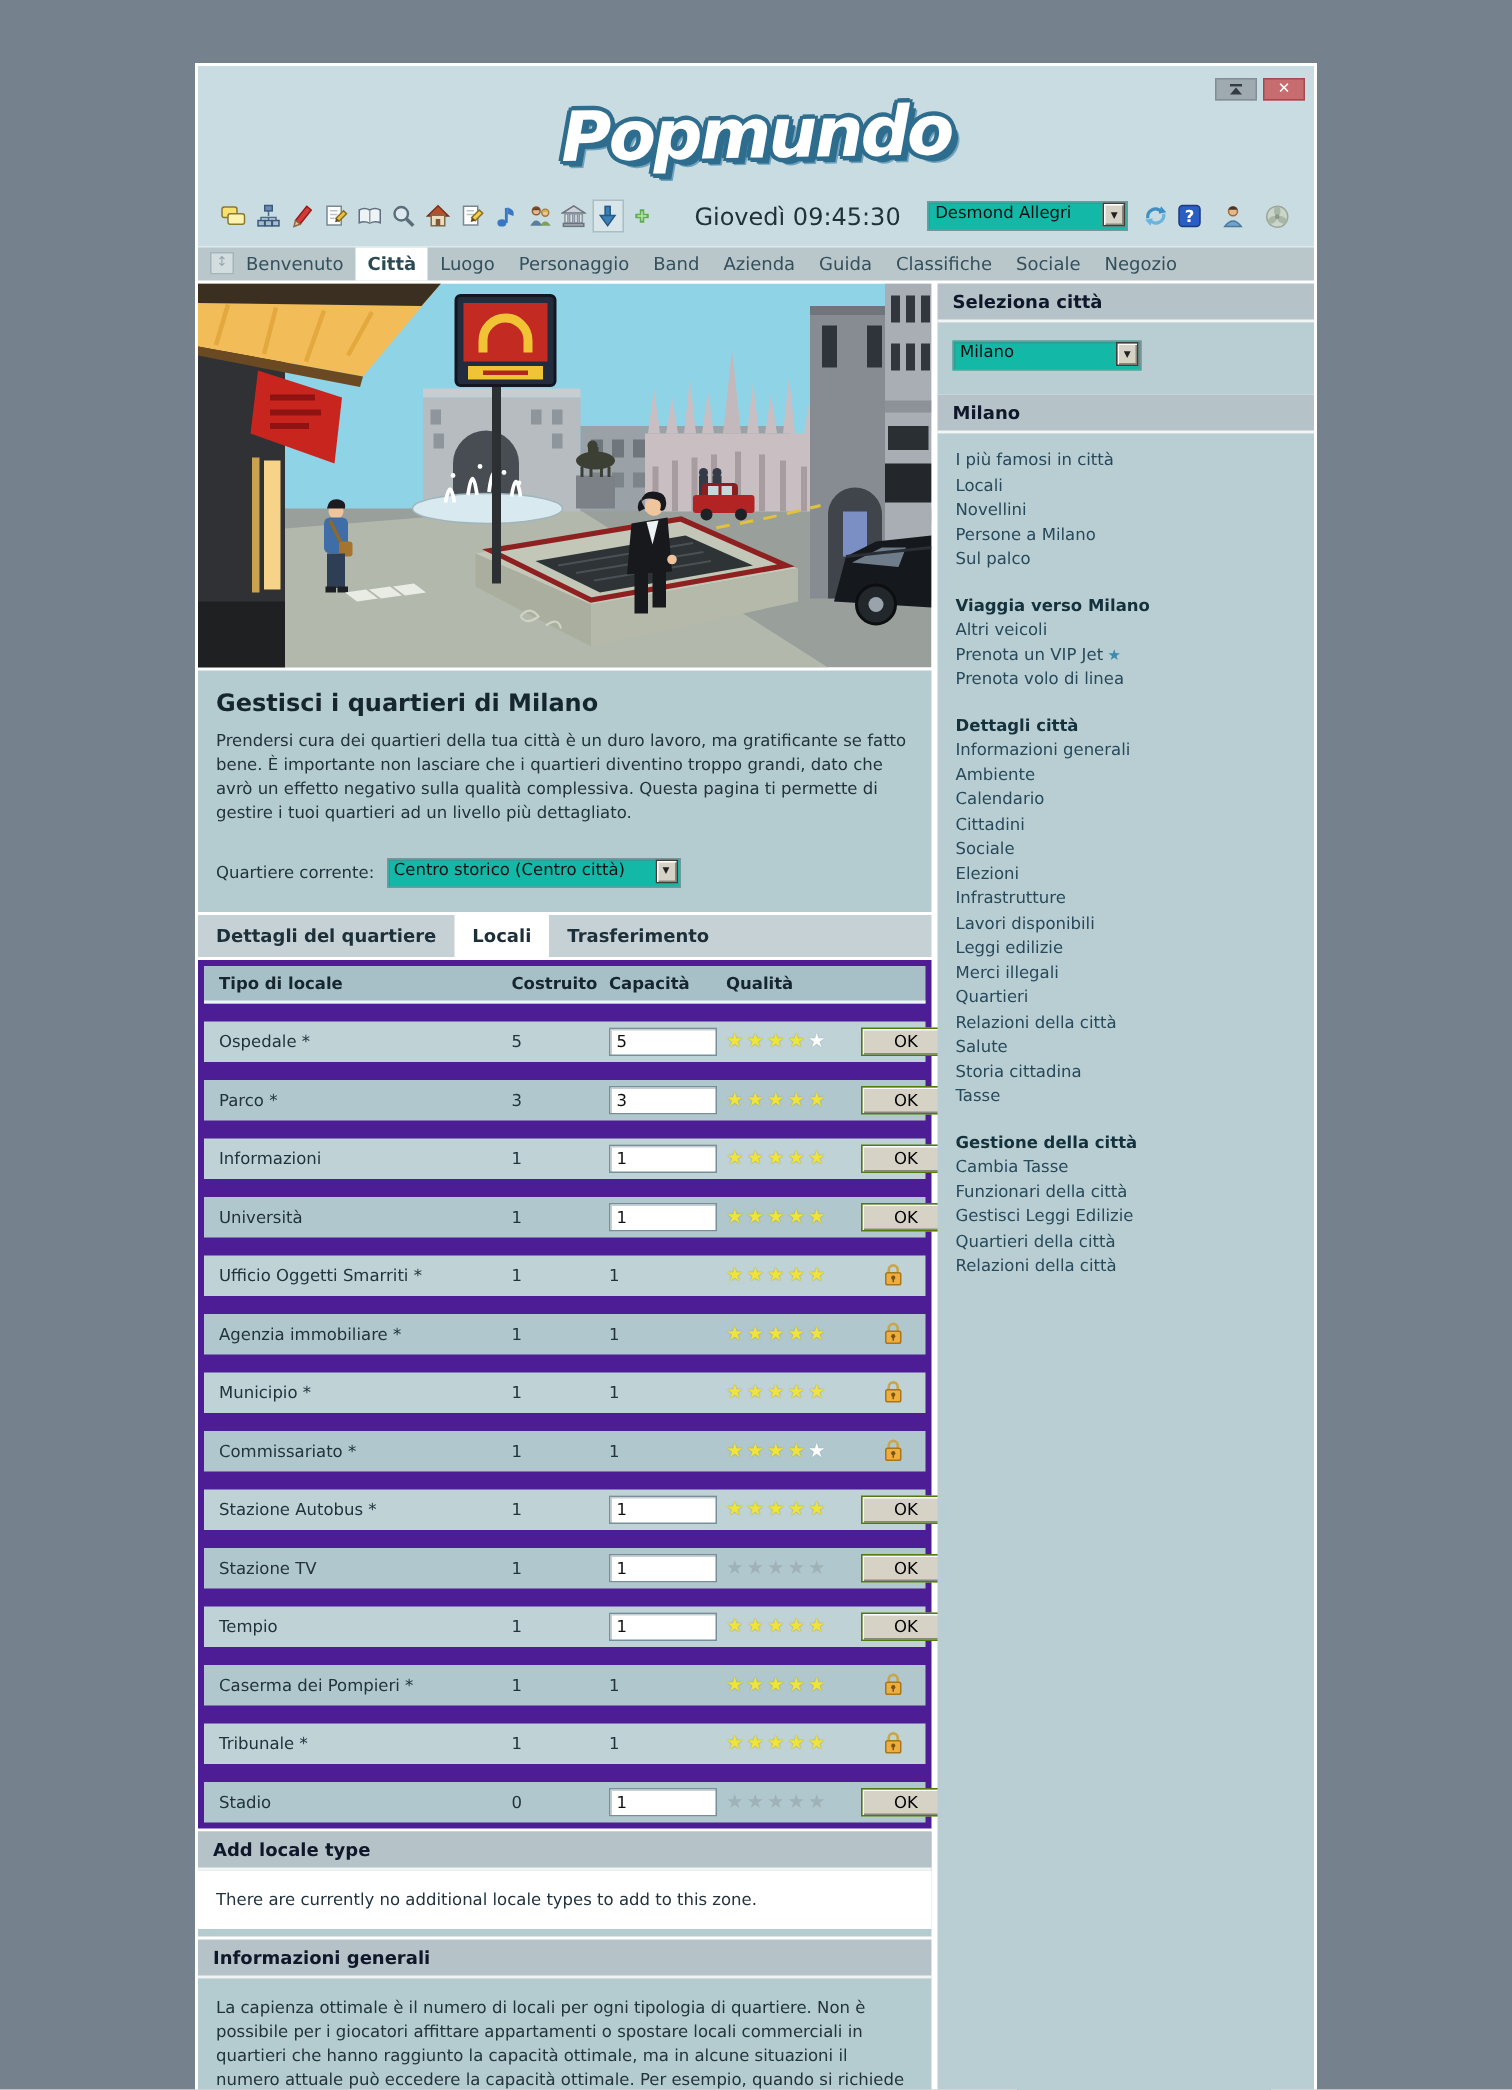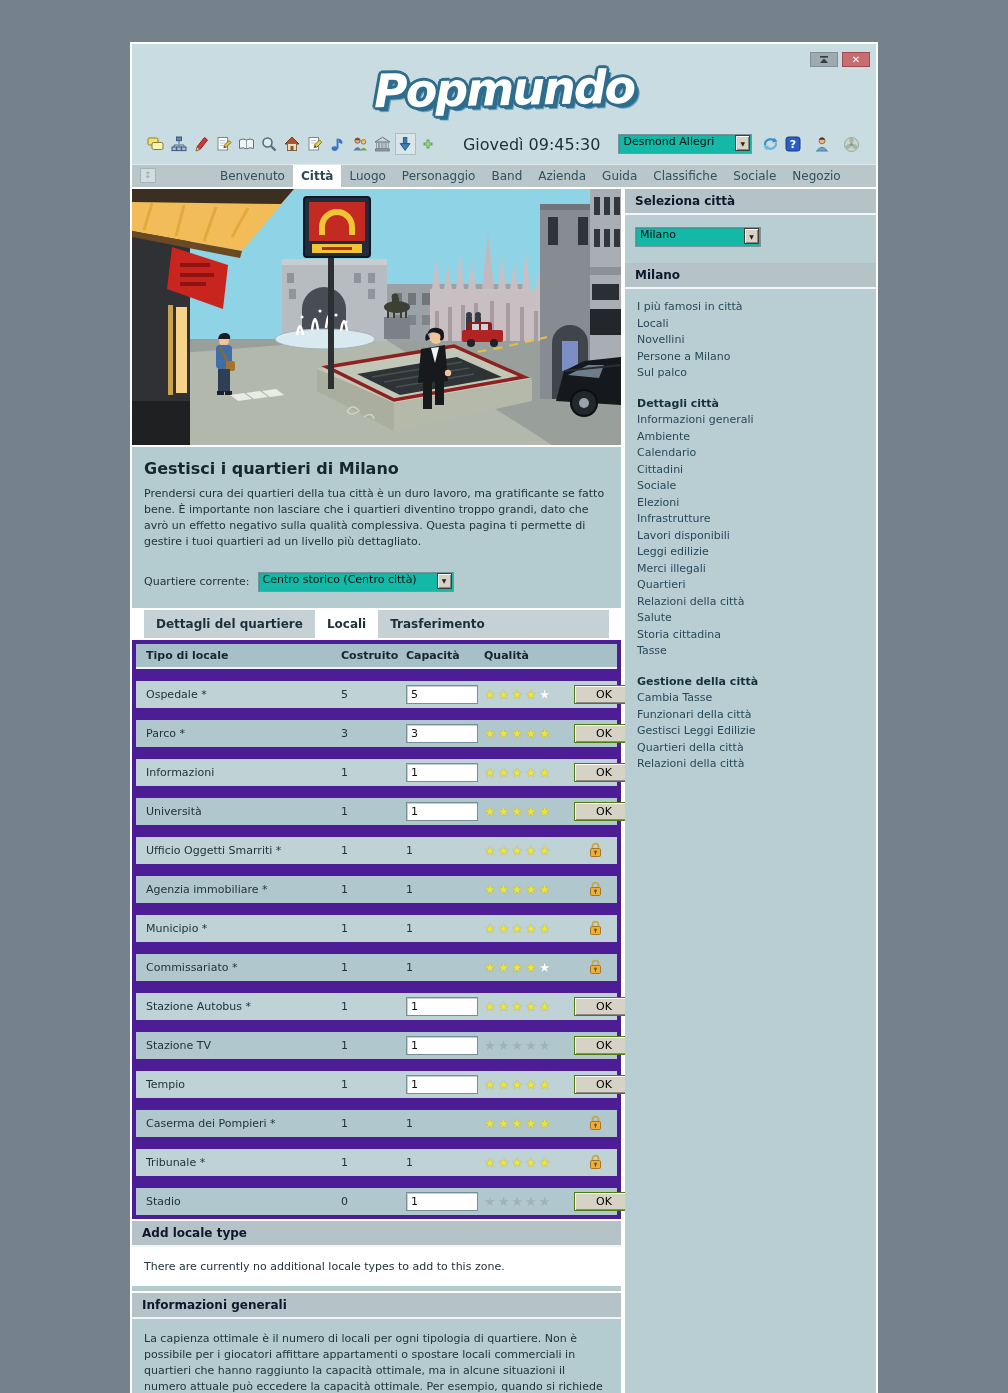--- a/index.html
+++ b/index.html
@@ -18,38 +18,38 @@
   .tbicon.selected{background:#d8e6ea;outline:1px solid #a9bfc5}
   .tb-date{font-size:16px;color:#20313a;margin-left:22px;white-space:nowrap}
   .fakeselect{background:#14b8a6;border:1px solid #7b949b;box-shadow:inset 1px 1px 0 rgba(90,110,118,.35);height:20px;display:flex;cursor:pointer}
   .fs-text{flex:1;font-size:11px;color:#111;padding:0 4px;white-space:nowrap;overflow:hidden}
   .fs-btn{width:15px;height:16px;margin-right:1px;background:#d6d2c6;border:1px solid #403f3a;box-shadow:inset 1px 1px 0 #fff,inset -1px -1px 0 #8a887e;font-size:6px;color:#222;display:flex;align-items:center;justify-content:center}
   .char-select{width:136px;margin-left:18px}
   .tb-right{margin-left:auto;display:flex;align-items:center;gap:6px}
   
   .navbar{background:#b9c6ca;border-top:1px solid #dfe9ec;display:flex;align-items:stretch;height:23px;font-size:12px;color:#33505c;margin-bottom:2px}
   .nav-sysbtn{width:16px;height:15px;margin:3px 0 0 8px;background:#d3dde0;border:1px solid #a3b4ba;color:#97a8ae;font-size:9px;text-align:center;line-height:13px;cursor:pointer}
-  .nav-items{display:flex;align-items:stretch;margin-left:56px}
+  .nav-items{display:flex;align-items:stretch;}
   .nav-link{display:flex;align-items:center;padding:0 8px;cursor:pointer;white-space:nowrap}
   .nav-link.active{background:#fff;font-weight:bold;color:#2c4a56}
   
   .content{display:flex;gap:4px}
   .leftcol{width:489px;display:flex;flex-direction:column}
   .rightcol{width:251px;display:flex;flex-direction:column}
   .gap2{height:2px}
   
   .strip{background:#b5c2c7;border-bottom:2px solid #f1f5f6;padding:5px 10px;font-size:12px;font-weight:bold;color:#0f172a}
   .panel-teal{background:#b4cbd0}
   .intro{padding:12px 12px 16px}
   .intro h1{font-size:16px;font-weight:bold;color:#15262e;margin-bottom:8px}
   .intro p{font-size:11px;line-height:1.45;color:#22333c}
   .district-row{display:flex;align-items:center;margin-top:22px}
   .district-row label{font-size:11px;color:#22333c;margin-right:8px}
   .district-select{width:196px}
-  .tabstrip{background:#c6d1d5;display:flex;align-items:stretch;height:28px;font-size:12px;font-weight:bold;color:#1d3039;margin:2px 12px}
+  .tabstrip{background:#c6d1d5;display:flex;align-items:stretch;height:28px;font-size:12px;font-weight:bold;color:#1d3039;margin:2px 0}
   .tab{display:flex;align-items:center;padding:0 12px;cursor:pointer;white-space:nowrap}
   .tab.active{background:#fff}
   
   .tablepanel{background:#4c1d95;padding:4px}
   .thead,.trow{display:flex;align-items:center}
   .thead{height:25px;background:#a7bfc6;border-bottom:2px solid #eef3f5;font-size:11px;font-weight:bold;color:#15262e}
   .trow{height:27px;margin-top:12px;font-size:11px;color:#22333c}
   .trow.even{background:#bfd3d7}
   .trow.odd{background:#b0c8cd}
   .c-name{flex:0 0 205px;padding-left:10px}
@@ -616,20 +616,26 @@
       <div class="strip">Milano</div>
       <div class="side-links" id="sidebar-links">
           <div class="side-group">
             <div class="side-link">I più famosi in città</div>
             <div class="side-link">Locali</div>
             <div class="side-link">Novellini</div>
             <div class="side-link">Persone a Milano</div>
             <div class="side-link">Sul palco</div>
           </div>
           <div class="side-group">
+            <div class="side-group-header">Viaggia verso Milano</div>
+            <div class="side-link">Altri veicoli</div>
+            <div class="side-link">Prenota un VIP Jet<span class="vip-star">★</span></div>
+            <div class="side-link">Prenota volo di linea</div>
+          </div>
+          <div class="side-group">
             <div class="side-group-header">Dettagli città</div>
             <div class="side-link">Informazioni generali</div>
             <div class="side-link">Ambiente</div>
             <div class="side-link">Calendario</div>
             <div class="side-link">Cittadini</div>
             <div class="side-link">Sociale</div>
             <div class="side-link">Elezioni</div>
             <div class="side-link">Infrastrutture</div>
             <div class="side-link">Lavori disponibili</div>
             <div class="side-link">Leggi edilizie</div>

